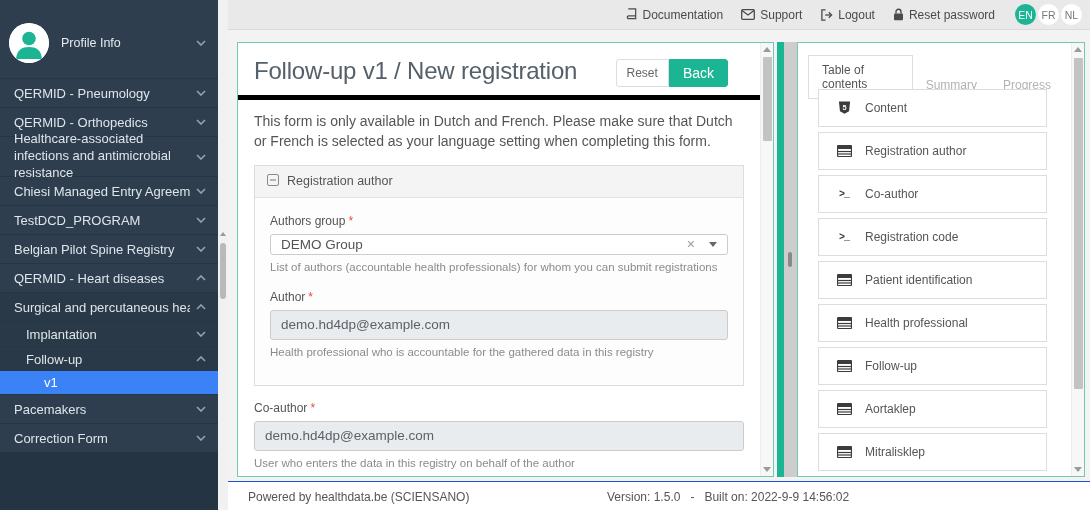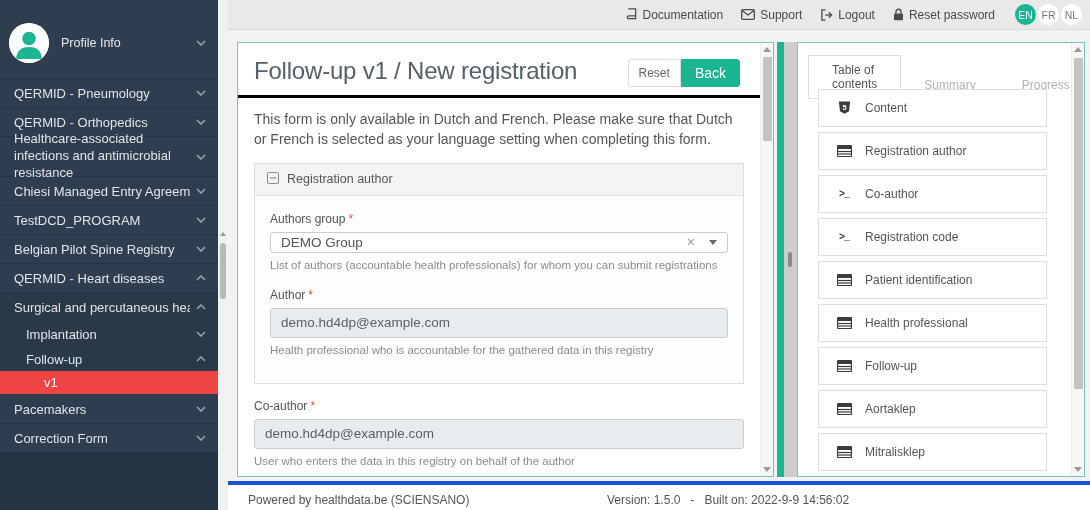--- a/index.html
+++ b/index.html
@@ -14,21 +14,21 @@
   .avatar { width:40px; height:40px; border-radius:50%; overflow:hidden; background:#fff; flex:0 0 40px; }
   .profile-label { color:#e4eaee; font-size:12.5px; margin-left:12px; flex:1; }
   .nav-item { display:flex; align-items:center; color:#dde5ea; font-size:13px;
               border-top:1px solid #27playing354;
               border-top:1px solid #273645; padding:0 12px 0 14px; cursor:pointer; height:29px; }
   .nav-item .lbl { flex:1; white-space:nowrap; overflow:hidden; }
   .nav-item.twoline { height:40px; }
   .nav-item.twoline .lbl { white-space:normal; line-height:1.3; }
   .nav-item.dark { background:#2a3947; }
   .nav-item.sub { height:25px; padding-left:26px; }
-  .nav-item.active { background:#ef4444; color:#fff; height:23px; padding-left:44px; border-top:none; }
+  .nav-item.active { background:#3b82f6; color:#fff; height:23px; padding-left:44px; border-top:none; }
   .chev { flex:0 0 10px; margin-left:6px; opacity:.75; display:flex; align-items:center; }
   .sidebar-fill { flex:1; background:#253443; border-top:1px solid #273645; }
 
   
   .side-scroll { position:absolute; left:218px; top:0; width:10px; height:510px; background:#f1f1f1; }
   .side-scroll .arrow-up { position:absolute; top:232px; left:2px; }
   .side-scroll .thumb { position:absolute; top:243px; left:2px; width:6px; height:56px; background:#b9b9b9; border-radius:3px; }
 
   
   .topbar { position:absolute; left:228px; right:0; top:0; height:30px; background:#e9e9e9;
@@ -49,23 +49,23 @@
   
   .vscroll { position:absolute; top:0; right:0; bottom:0; width:13px; background:#f7f7f7; border-left:1px solid #ededed; }
   .vscroll .thumb { position:absolute; left:2px; width:9px; background:#c3c3c3; border-radius:1px; }
   .tri-up { width:0; height:0; border-left:4px solid transparent; border-right:4px solid transparent; border-bottom:5px solid #9a9a9a; }
   .tri-down { width:0; height:0; border-left:4px solid transparent; border-right:4px solid transparent; border-top:5px solid #9a9a9a; }
   .vscroll .a-top { position:absolute; top:4px; left:2px; }
   .vscroll .a-bot { position:absolute; bottom:4px; left:2px; }
 
   
   .form-inner { position:absolute; left:0; right:13px; top:0; bottom:0; overflow:hidden; }
-  .title-row { position:relative; padding:14px 16px 10px 16px; border-bottom:3px solid #000000; }
+  .title-row { position:relative; padding:14px 16px 10px 16px; border-bottom:5px solid #000000; }
   .form-title { font-size:24px; font-weight:400; color:#55606a; letter-spacing:-0.2px; }
-  .btn-group { position:absolute; right:20px; top:16px; display:flex; }
+  .btn-group { position:absolute; right:32px; top:16px; display:flex; }
   .btn-reset { background:#fff; border:1px solid #ddd; color:#666; font-size:12px; padding:6px 10px;
                border-radius:3px 0 0 3px; cursor:pointer; font-family:inherit; }
   .btn-back { background:#1cb594; border:1px solid #1cb594; color:#fff; font-size:14px; padding:5px 13px;
               border-radius:0 3px 3px 0; cursor:pointer; font-family:inherit; }
   .notice { margin:11px 16px 13px 16px; font-size:14px; color:#555; line-height:1.45; max-width:500px; }
   .section { margin:0 16px; border:1px solid #ddd; background:#fdfdfd; }
   .section-head { background:#f4f4f4; border-bottom:1px solid #e3e3e3; padding:8px 12px; font-size:12.5px;
                   color:#555; display:flex; align-items:center; gap:8px; cursor:pointer; }
   .section-body { padding:16px 15px 27px 15px; }
   .f-label { font-size:12px; color:#555; margin-bottom:6px; }
@@ -82,31 +82,31 @@
   .fgap { margin-top:17px; }
   .field-top { margin:15px 16px 0 16px; }
 
   
   .split-teal { position:absolute; left:549px; top:11px; bottom:4px; width:7px; background:#1cb594; }
   .split-gray { position:absolute; left:556px; top:11px; bottom:4px; width:13px; background:#cdcdcd; cursor:col-resize; }
   .grip { position:absolute; left:4px; top:calc(50% - 8px); width:4px; height:15px; background:#898989; border-radius:2px; }
 
   
   .tabs { position:absolute; top:12px; left:10px; right:20px; display:flex; align-items:flex-end; }
-  .tab { font-size:12px; padding:7px 23px; cursor:pointer; }
+  .tab { font-size:12px; padding:7px 13px; cursor:pointer; }
   .tab.active { border:1px solid #ddd; background:#fff; color:#555; }
   .tab.inactive { color:#b3b3b3; }
   .toc-list { position:absolute; top:46px; left:20px; right:37px; bottom:1px; overflow:hidden; }
   .toc-item { border:1px solid #ddd; background:#fff; height:38px; margin-bottom:5px; display:flex;
               align-items:center; padding-left:17px; gap:13px; font-size:12px; color:#555; cursor:pointer; }
   .toc-item .ic { width:16px; display:flex; justify-content:center; }
   .ticon { font-family:"Liberation Mono", monospace; font-weight:bold; font-size:10px; color:#3c3c3c; letter-spacing:-1px; }
 
   
-  .footer { position:absolute; left:228px; right:0; bottom:0; height:29px; background:#fff; border-top:4px solid #1d4ed8; }
+  .footer { position:absolute; left:228px; right:0; bottom:0; height:29px; background:#fff; border-top:1px solid #1d4ed8; }
   .footer .powered { position:absolute; left:20px; top:8px; font-size:12px; color:#555; }
   .version-group { position:absolute; left:379px; top:8px; font-size:12px; color:#555; display:flex; gap:10px; }
 </style>
 </head>
 <body>
 
 <div class="screen">
 
   <div class="sidebar">
     <div class="profile-row">

